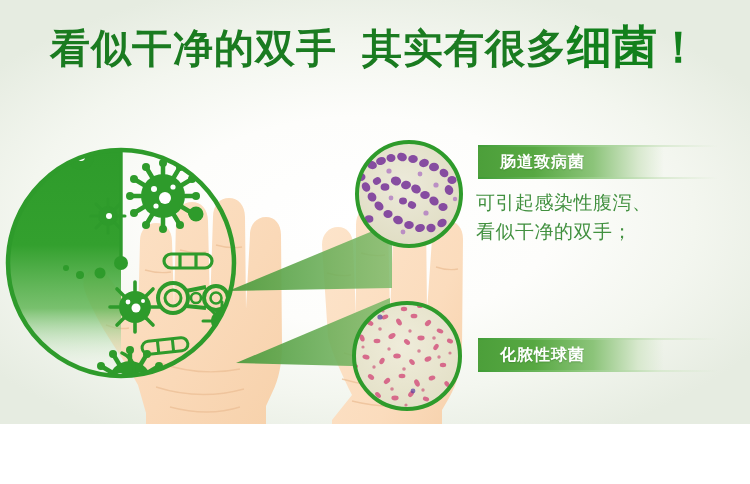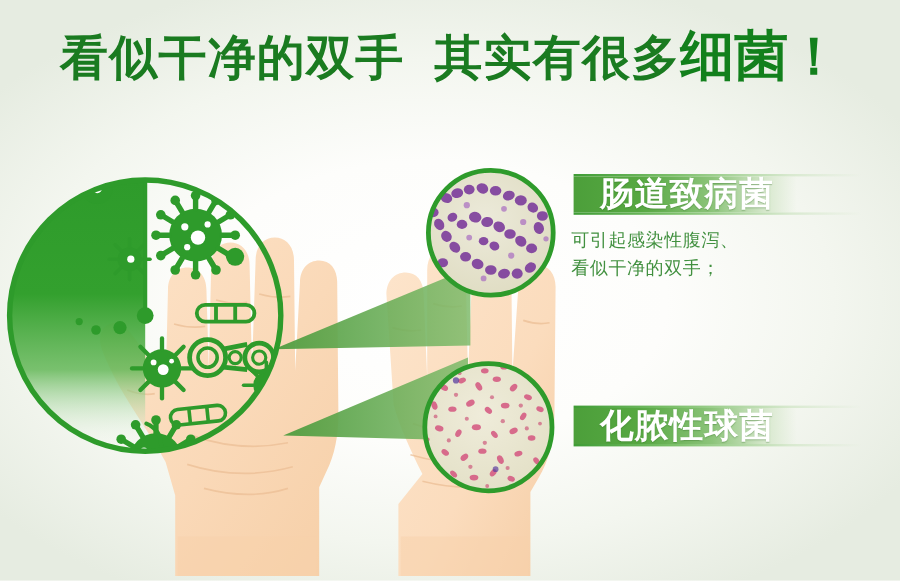--- a/index.html
+++ b/index.html
@@ -1,21 +1,21 @@
 <!DOCTYPE html>
 <html lang="zh"><head>
 <meta charset="utf-8">
 <style>
   html,body{margin:0;padding:0;}
   body{
     width:750px;height:484px;overflow:hidden;
     font-family:"Liberation Sans","DejaVu Sans",sans-serif;
   }
   #poster{
-    position:relative;width:750px;height:484px;overflow:hidden;
+    position:relative;width:750px;height:424px;overflow:hidden;
     background:
       radial-gradient(ellipse 62% 58% at 48% 52%, #ffffff 0%, #fdfdfb 42%, #f3f6ef 72%, #e6ece1 100%);
   }
   
   .title-wrap{
     position:absolute;left:0;top:24px;width:750px;
     text-align:center;white-space:nowrap;
     line-height:1;
   }
   .t-normal{
@@ -50,30 +50,30 @@
   }
   .hdr .rule.top{top:0;}
   .hdr .rule.bot{bottom:0;}
   .hdr .band{
     position:absolute;left:2px;top:2px;height:30px;width:186px;
     background:linear-gradient(to right,#4c9f3a 0%,#57a842 30%,#8cc47a 62%,#d7e8cd 86%,rgba(255,255,255,0) 100%);
   }
   .hdr .band-label{
     position:absolute;left:24px;top:2px;height:30px;
     display:flex;align-items:center;
-    font-size:28px;font-weight:700;color:#ffffff;
+    font-size:16px;font-weight:700;color:#ffffff;
     letter-spacing:1px;
     text-shadow:0 1px 1px rgba(40,100,30,.35);
     font-family:"DejaVu Sans","Liberation Sans",sans-serif;
   }
   .body-text{
     margin-top:11px;
-    font-size:15px;line-height:1.52;color:#41903f;
+    font-size:19px;line-height:1.52;color:#41903f;
     letter-spacing:.5px;
-    font-family:Liberation Serif, serif;
+    font-family:Liberation Mono, monospace;
   }
   .body-text div{white-space:nowrap;}
 </style>
 </head>
 <body>
 
 <div id="poster">
 
   <div class="title-wrap">
     <span class="t-normal">看似干净的双手</span>

